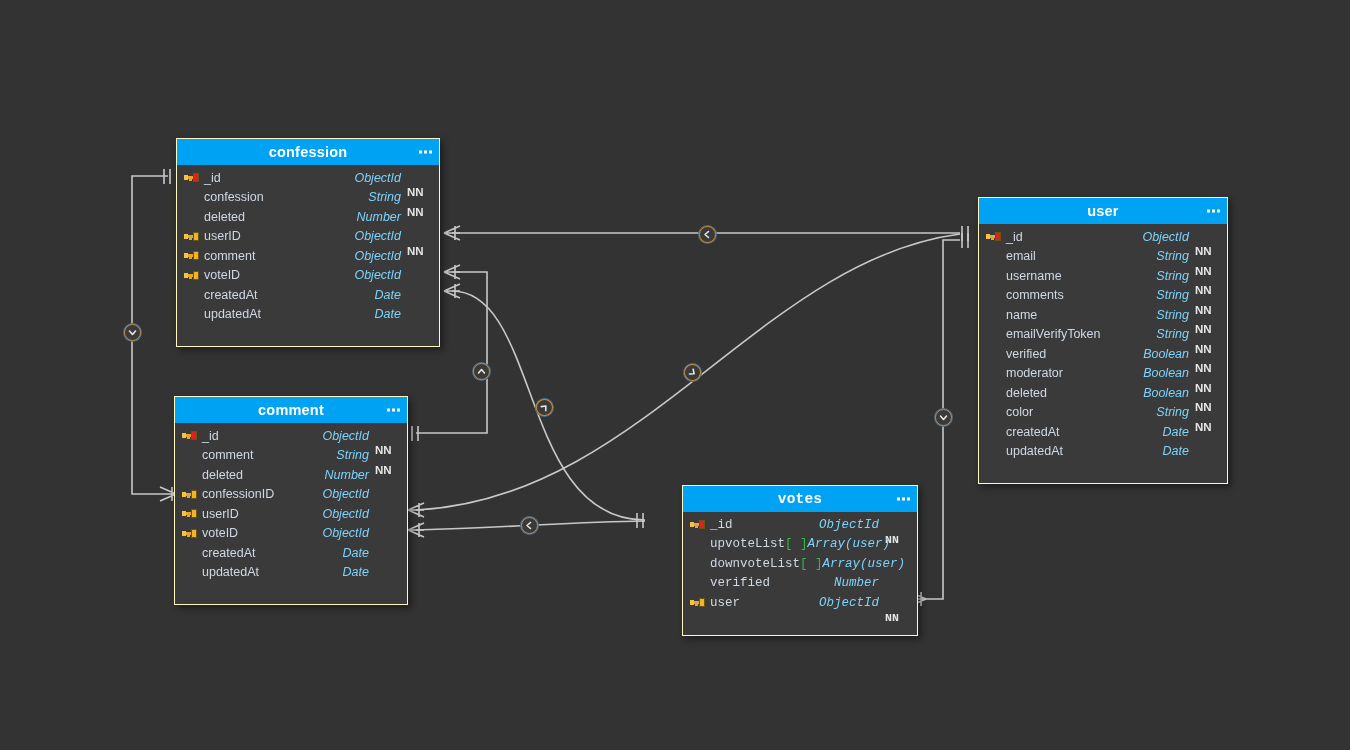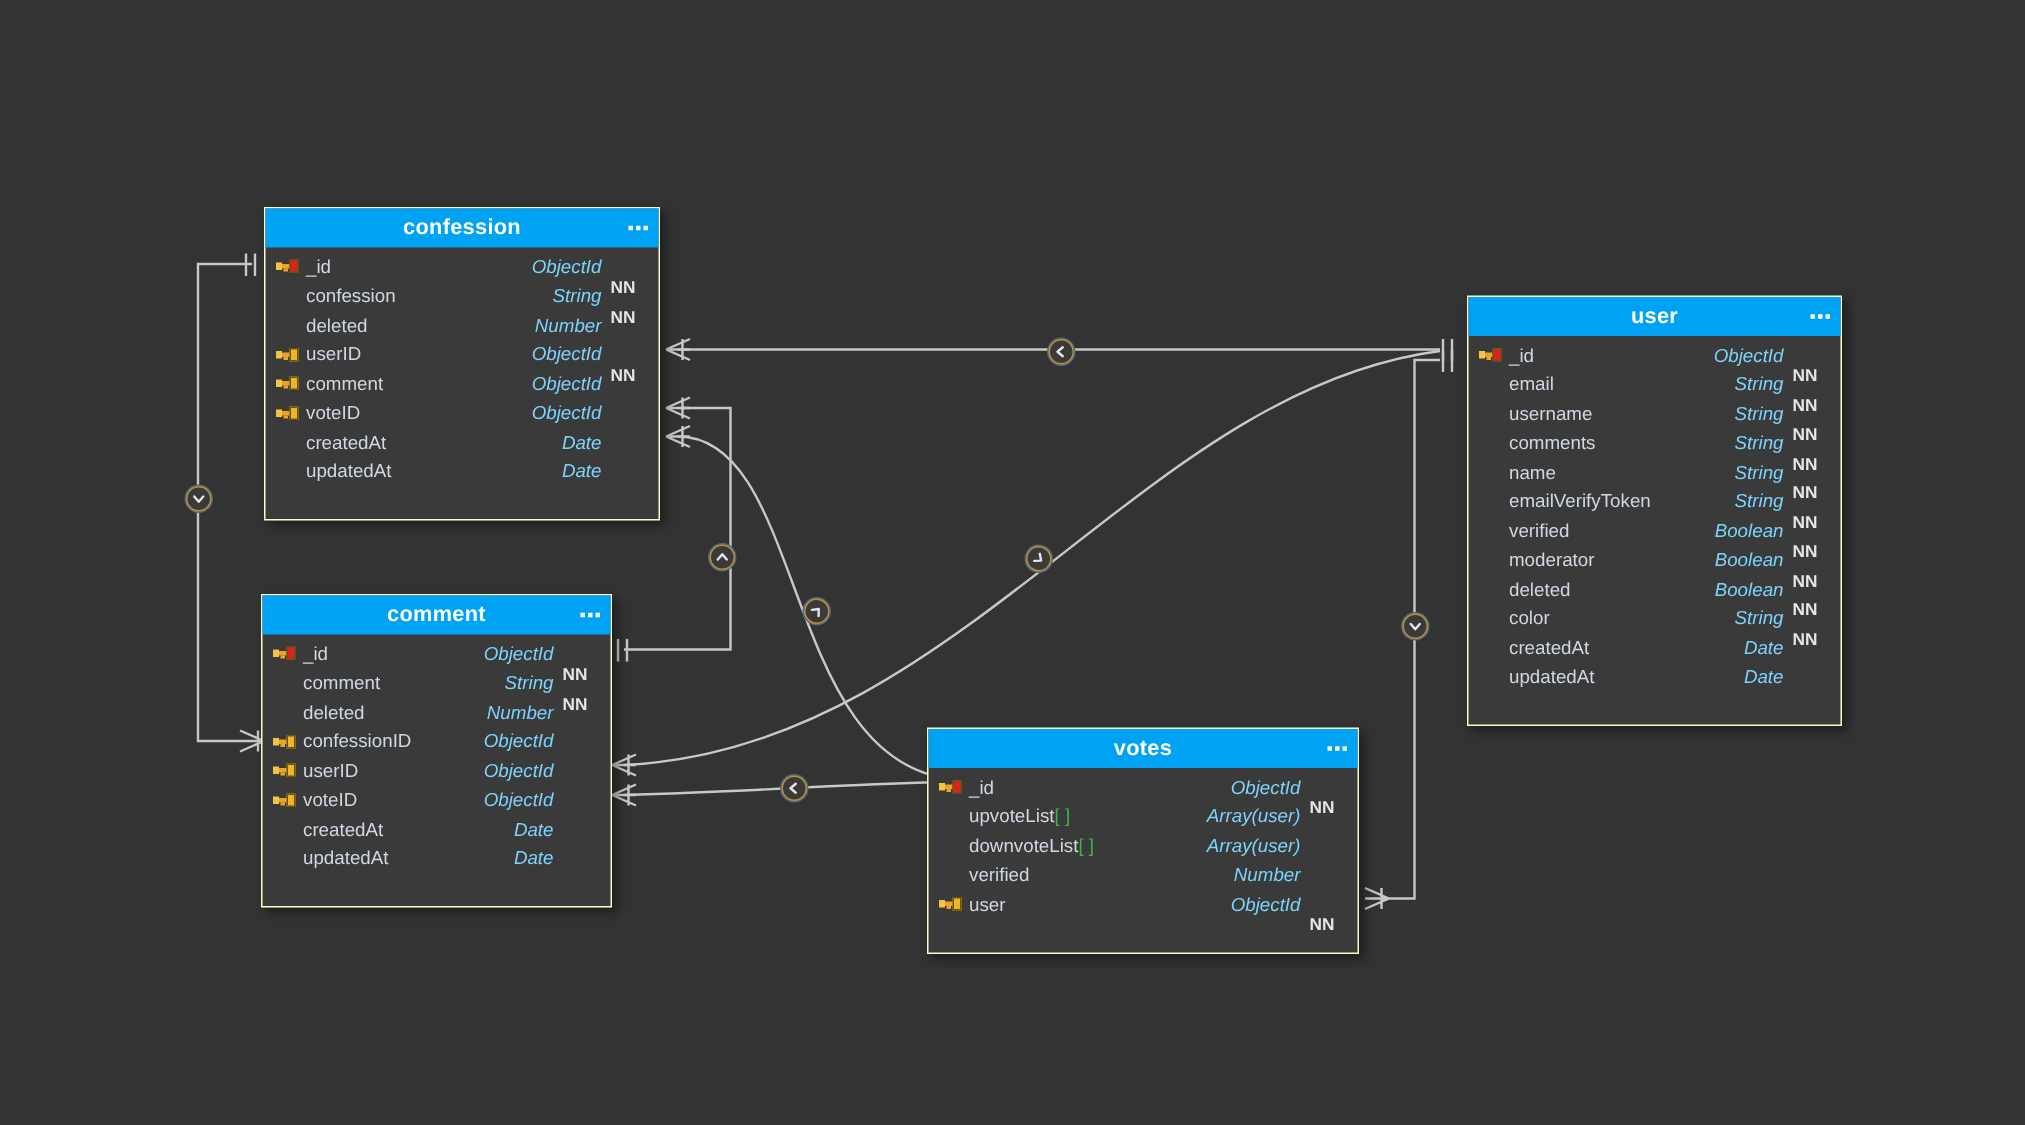--- a/index.html
+++ b/index.html
@@ -360,21 +360,21 @@
             <span class="attr-nn"></span>
           </div>
           <div class="attr">
             <span class="attr-key"></span>
             <span class="attr-name">updatedAt</span>
             <span class="attr-type">Date</span>
             <span class="attr-nn"></span>
           </div>
         </div>
       </div>
-      <div class="entity" style="left: 618px; top: 485px; width: 288px;">
+      <div class="entity" style="left: 682px; top: 485px; width: 236px; font-family: Liberation Mono, monospace;">
         <div class="entity-header">
           <span class="entity-title">votes</span>
           <span class="entity-menu">
             <i></i>
             <i></i>
             <i></i>
           </span>
         </div>
         <div class="entity-body">
           <div class="attr">

